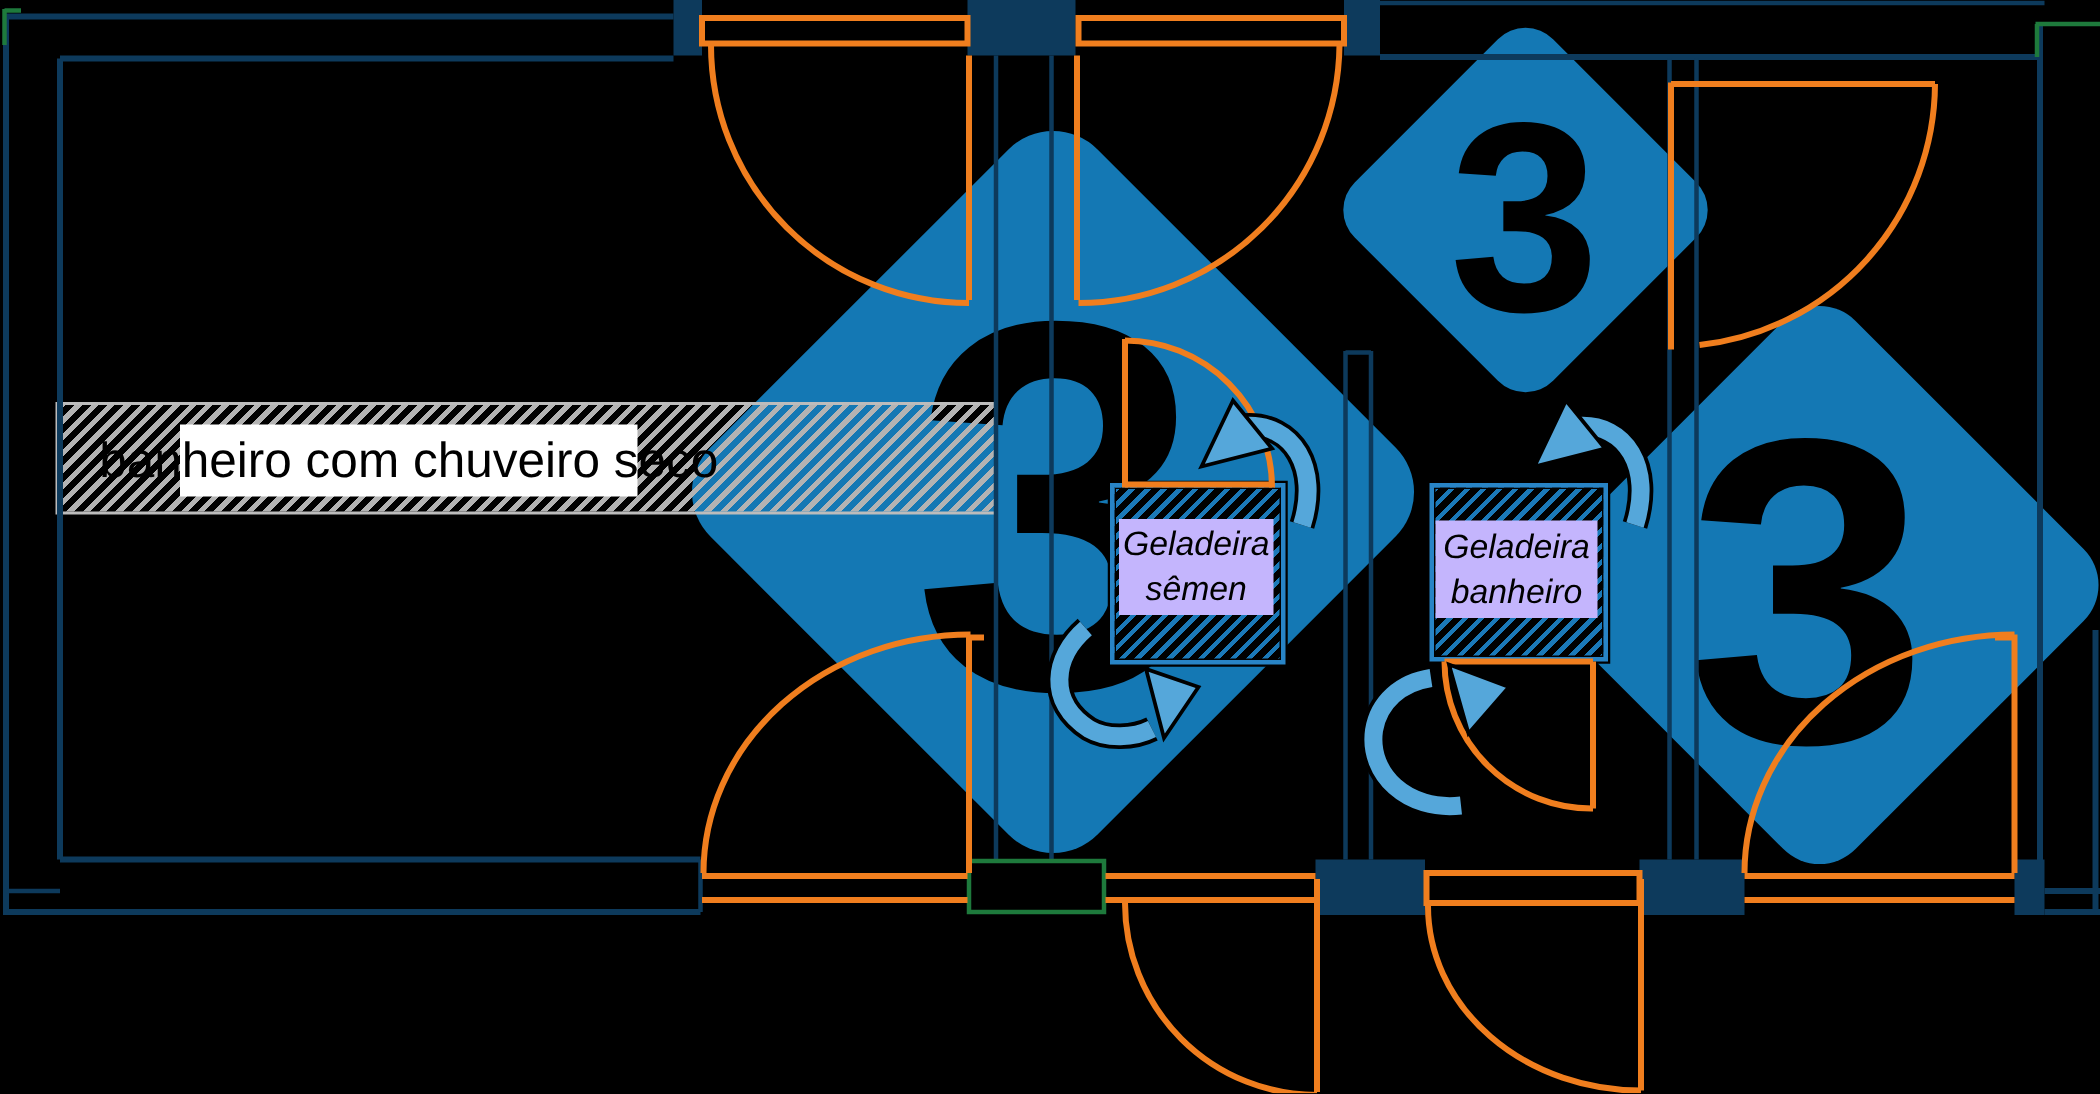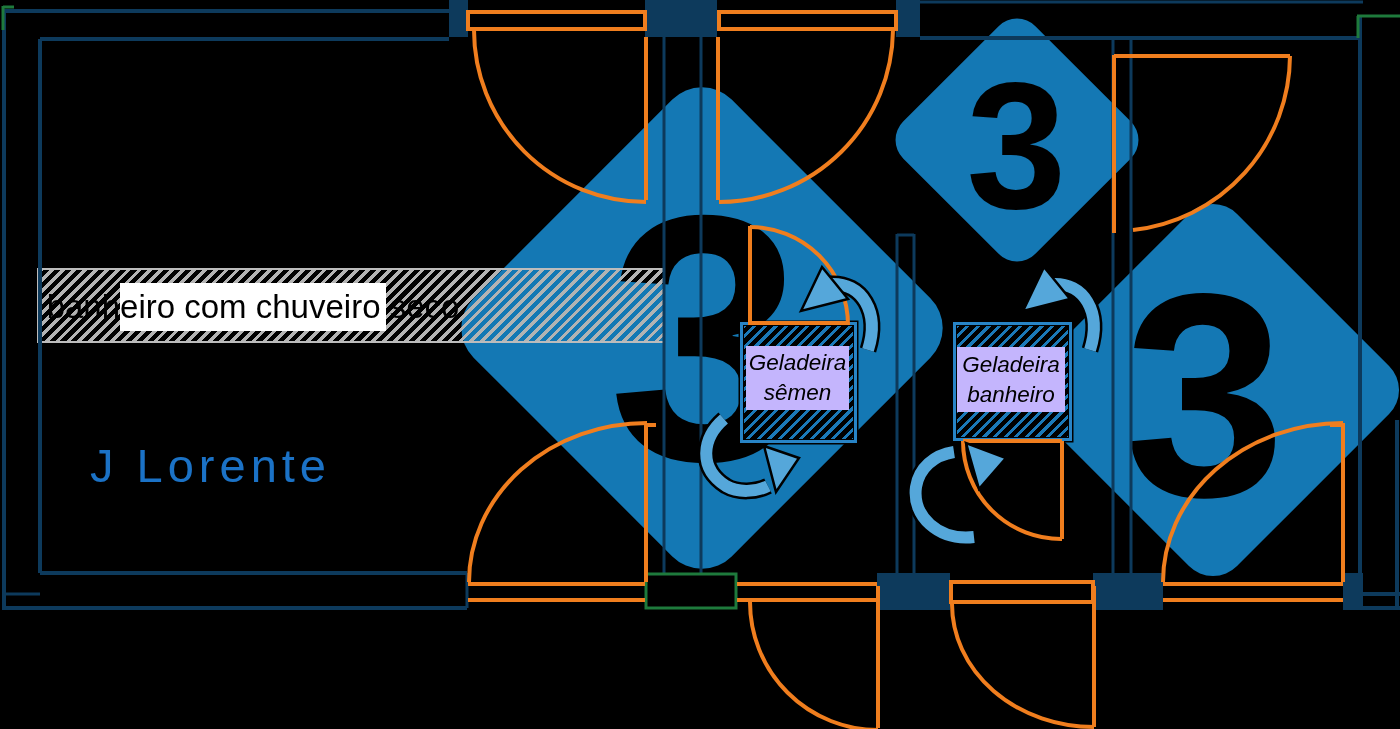--- a/index.html
+++ b/index.html
@@ -34,21 +34,21 @@
   #d3 .num{font-size:290px;transform:rotate(-45deg) translate(-8px,4px);}
 
   
   .bath-bar{
     position:absolute;left:37px;top:268px;width:628px;height:75px;
     border:2px solid #bcbcbc;box-sizing:border-box;
     background:repeating-linear-gradient(135deg,
       var(--gray) 0 3.4px, rgba(0,0,0,0) 3.4px 7.7px);
   }
   .bath-label{
-    position:absolute;left:120px;top:283px;width:266px;height:48px;
+    position:absolute;left:120px;top:283px;width:305px;height:48px;
     background:#fff;color:#000;font-size:33px;
     display:flex;align-items:center;justify-content:center;white-space:nowrap;
   }
 
   
   .owner{
     position:absolute;left:90px;top:438px;width:300px;
     color:var(--owner);font-size:47px;letter-spacing:5px;font-weight:400;
   }
 
@@ -207,21 +207,20 @@
         <path d="M974 537 C938 541 912 516 916 487 C919 468 934 455 954 452" stroke="#55a7da" stroke-width="12" fill="none"></path>
         <polygon points="1006,458 966,443 979,489" fill="#55a7da" stroke="#000" stroke-width="2.5"></polygon>
       </g>
     </g>
   </svg>
 
   <div class="bath-label">
     <span>banheiro com chuveiro seco</span>
   </div>
 
-  <div class="owner">J Lorente</div>
 
   <div class="fridge-label" id="flabel1">
     <span>Geladeira</span>
     <span>sêmen</span>
   </div>
   <div class="fridge-label" id="flabel2">
     <span>Geladeira</span>
     <span>banheiro</span>
   </div>
 

